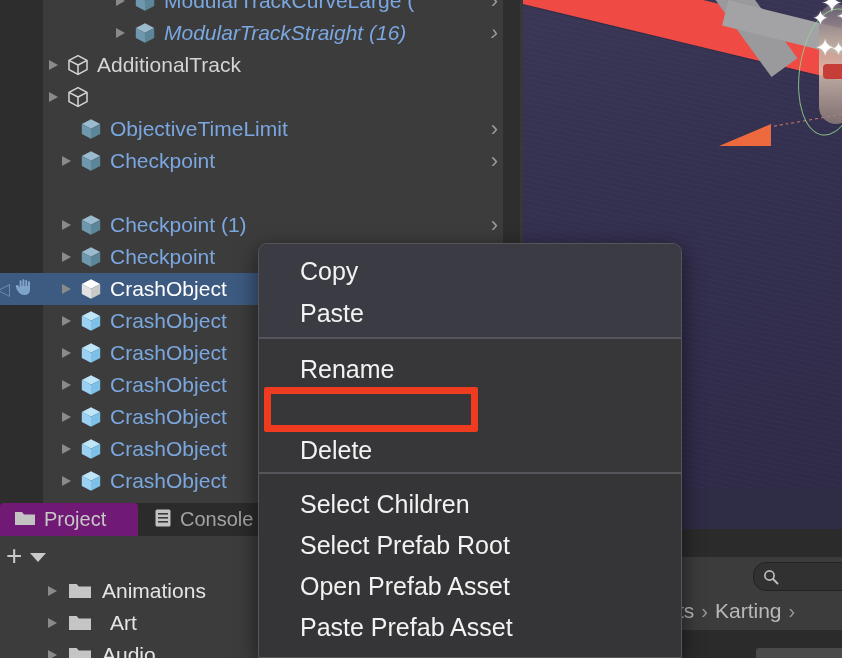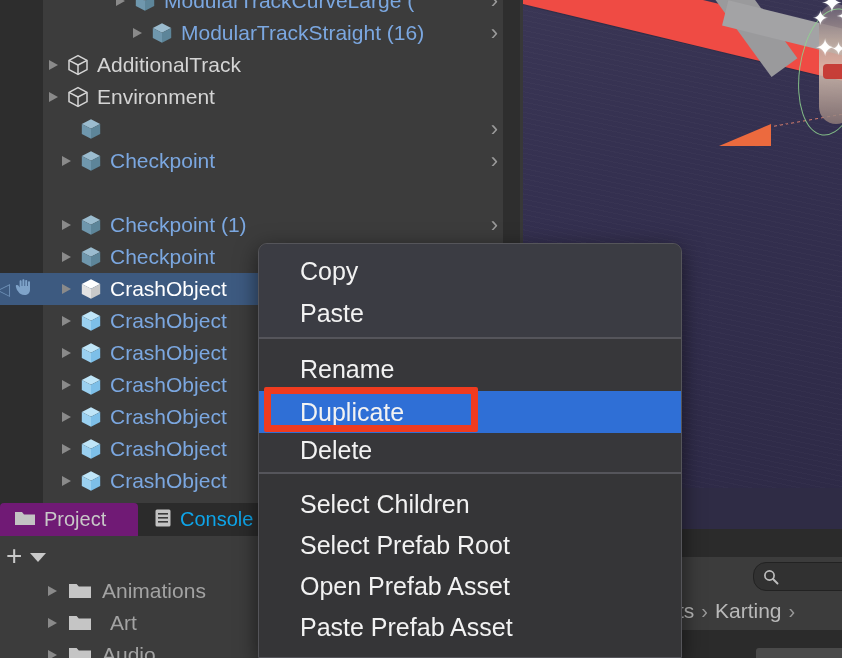--- a/index.html
+++ b/index.html
@@ -64,33 +64,33 @@
   
   .scene-bottom{position:absolute;left:523px;top:488px;width:319px;height:15px;background:#2f2c45;}
 
   
   .bottom{position:absolute;left:0;top:503px;width:842px;height:155px;background:#2b2b2b;}
   .tabbar{position:absolute;left:0;top:0;width:678px;height:33px;background:#2b2b2b;}
   .tab{position:absolute;top:0;height:33px;display:flex;align-items:center;box-sizing:border-box;padding:0 14px;}
   .tab-label{font-size:20px;color:#c8c8c8;margin-left:8px;}
   .tab.active{background:#701a75;border-top-left-radius:4px;border-top-right-radius:4px;}
   .tab.inactive{background:#2b2b2b;}
-  .tab.inactive .tab-label{color:#0ea5e9;}
+  .tab.inactive .tab-label{color:#a3a3a3;}
 
   .proj-toolbar{position:absolute;left:0;top:33px;width:678px;height:39px;background:#3c3c3c;border-bottom:1px solid #242424;}
   .plus{position:absolute;left:6px;top:42px;color:#c9c9c9;font-size:28px;line-height:22px;font-weight:400;}
   .tb-caret{position:absolute;left:30px;top:50px;border-left:8px solid transparent;border-right:8px solid transparent;border-top:9px solid #c9c9c9;}
 
   .proj-body{position:absolute;left:0;top:72px;width:678px;height:83px;background:#3c3c3c;}
   .p-row{position:absolute;left:0;width:678px;height:32px;display:flex;align-items:center;}
   .p-fold{width:22px;height:32px;flex:0 0 22px;position:relative;margin-left:42px;}
   .p-fold::after{content:"";position:absolute;left:6px;top:11px;
      border-left:9px solid #8a8a8a;border-top:5.5px solid transparent;border-bottom:5.5px solid transparent;}
   .folder{width:32px;height:32px;flex:0 0 32px;display:flex;align-items:center;justify-content:center;}
-  .p-label{font-size:21px;color:#a3a3a3;white-space:nowrap;}
+  .p-label{font-size:21px;color:#e5e5e5;white-space:nowrap;}
 
   
   .rb{position:absolute;left:678px;top:0;width:164px;height:155px;background:#2b2b2b;}
   .rb-strip{position:absolute;left:0;top:0;width:164px;height:26px;background:#2f2c45;}
   .rb-head{position:absolute;left:0;top:26px;width:164px;height:28px;background:#2b2b2b;}
   .rb-search-row{position:absolute;left:0;top:54px;width:164px;height:35px;background:#3c3c3c;}
   .searchbox{position:absolute;left:75px;top:5px;width:110px;height:27px;background:#313131;border:1px solid #222;border-radius:13px;}
   .search-ico{position:absolute;left:84px;top:11px;}
   .breadcrumb{position:absolute;left:0;top:89px;width:164px;height:38px;background:#3c3c3c;display:flex;align-items:center;}
   .bc-txt{font-size:21px;color:#b9b9b9;white-space:nowrap;}
@@ -127,21 +127,21 @@
         <div class="cube">
           <svg width="22" height="22" viewBox="0 0 22 22">
             <path d="M11 1.2 L20.2 6 L11 10.8 L1.8 6 Z" fill="#9bbccf"></path>
             <path d="M1.8 6 L11 10.8 L11 20.8 L1.8 16 Z" fill="#6f97ad"></path>
             <path d="M20.2 6 L11 10.8 L11 20.8 L20.2 16 Z" fill="#5d8599"></path>
           </svg>
         </div>
         <span class="h-label prefab" style="margin-left: 6px;">ModularTrackCurveLarge (</span>
         <span class="prefab-arrow">›</span>
       </div>
-      <div class="h-row" style="top: 17px; padding-left: 84px;">
+      <div class="h-row" style="top: 17px; padding-left: 67px; font-style: italic;">
         <div class="foldout has"></div>
         <div class="cube">
           <svg width="22" height="22" viewBox="0 0 22 22">
             <path d="M11 1.2 L20.2 6 L11 10.8 L1.8 6 Z" fill="#9bbccf"></path>
             <path d="M1.8 6 L11 10.8 L11 20.8 L1.8 16 Z" fill="#6f97ad"></path>
             <path d="M20.2 6 L11 10.8 L11 20.8 L20.2 16 Z" fill="#5d8599"></path>
           </svg>
         </div>
         <span class="h-label prefab" style="margin-left: 6px;">ModularTrackStraight (16)</span>
         <span class="prefab-arrow">›</span>
@@ -159,31 +159,31 @@
       </div>
       <div class="h-row" style="top: 81px;">
         <div class="foldout has"></div>
         <div class="cube">
           <svg width="22" height="22" viewBox="0 0 22 22" fill="none" stroke="#d6d6d6" stroke-width="1.5" stroke-linejoin="round">
             <path d="M11 1.6 L20 6.3 L20 15.7 L11 20.4 L2 15.7 L2 6.3 Z"></path>
             <path d="M2 6.3 L11 11 L20 6.3"></path>
             <path d="M11 11 L11 20.4"></path>
           </svg>
         </div>
-        <span class="h-label go" style="margin-left: 6px;">Environment</span>
       </div>
       <div class="h-row" style="top: 113px; padding-left: 13px;">
         <div class="foldout"></div>
         <div class="cube">
           <svg width="22" height="22" viewBox="0 0 22 22">
             <path d="M11 1.2 L20.2 6 L11 10.8 L1.8 6 Z" fill="#9bbccf"></path>
             <path d="M1.8 6 L11 10.8 L11 20.8 L1.8 16 Z" fill="#6f97ad"></path>
             <path d="M20.2 6 L11 10.8 L11 20.8 L20.2 16 Z" fill="#5d8599"></path>
           </svg>
         </div>
+        <span class="h-label prefab" style="margin-left: 6px;">ObjectiveTimeLimit</span>
         <span class="prefab-arrow">›</span>
       </div>
       <div class="h-row" style="top: 145px; padding-left: 13px;">
         <div class="foldout has"></div>
         <div class="cube">
           <svg width="22" height="22" viewBox="0 0 22 22">
             <path d="M11 1.2 L20.2 6 L11 10.8 L1.8 6 Z" fill="#9bbccf"></path>
             <path d="M1.8 6 L11 10.8 L11 20.8 L1.8 16 Z" fill="#6f97ad"></path>
             <path d="M20.2 6 L11 10.8 L11 20.8 L20.2 16 Z" fill="#5d8599"></path>
           </svg>
@@ -416,23 +416,20 @@
     <div class="ctx-item" style="top:6px;">
       <span class="lbl">Copy</span>
     </div>
     <div class="ctx-item" style="top:48px;">
       <span class="lbl">Paste</span>
     </div>
 
     <div class="ctx-item" style="top:104px;">
       <span class="lbl">Rename</span>
     </div>
-    <div class="ctx-item hl" style="top:147px;">
-      <span class="lbl">Duplicate</span>
-    </div>
     <div class="ctx-item" style="top:185px;text-align:right;">
       <span class="lbl">Delete</span>
     </div>
 
     <div class="ctx-item" style="top:239px;">
       <span class="lbl">Select Children</span>
     </div>
     <div class="ctx-item" style="top:280px;">
       <span class="lbl">Select Prefab Root</span>
     </div>

